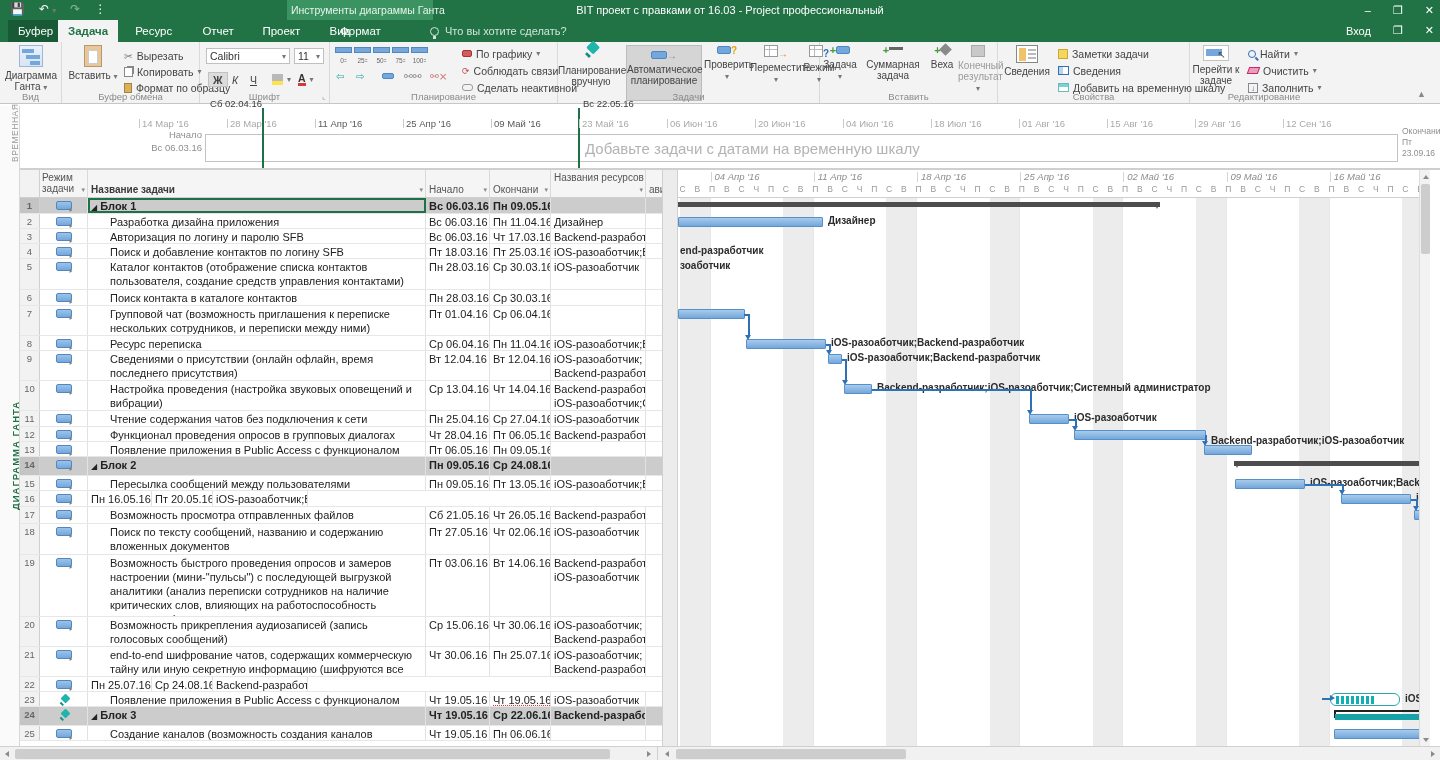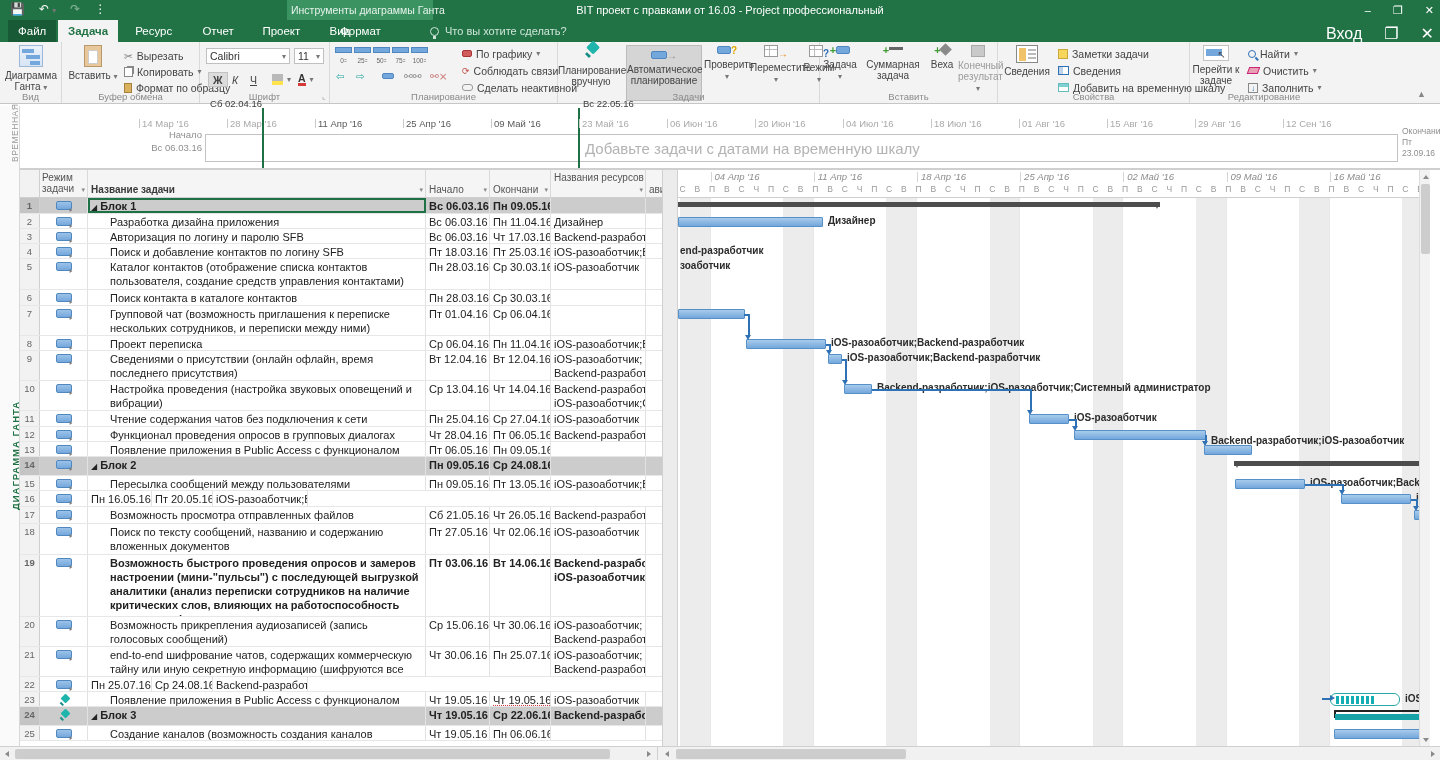--- a/index.html
+++ b/index.html
@@ -7,21 +7,21 @@
     font-family:"Liberation Sans","DejaVu Sans",sans-serif; background:#fff; }
 
   
   #titlebar { position:absolute; left:0; top:0; width:1440px; height:20px; background:#217346; color:#fff; }
   #qat { position:absolute; left:10px; top:2px; display:flex; gap:14px; align-items:center; font-size:12px; color:#fff; }
   .qat-ic { cursor:default; opacity:.95; font-size:12px; }
   .qat-ic.dim { opacity:.45; }
   #ctx-band { position:absolute; left:287px; top:0; width:146px; height:20px; background:#3a9361; color:#e8f3ec; font-size:10.5px; text-align:center; line-height:20px; white-space:nowrap; padding:0 4px; }
   #title-text { position:absolute; left:520px; top:0; width:420px; height:20px; line-height:20px; font-size:11px; text-align:center; white-space:nowrap; }
   #winbtns { position:absolute; right:6px; top:0; display:flex; gap:22px; height:20px; align-items:center; font-size:11px; }
-  #row2-right { position:absolute; right:6px; top:24px; display:flex; gap:22px; align-items:center; font-size:16px; color:#fff; z-index:5; }
+  #row2-right { position:absolute; right:6px; top:24px; display:flex; gap:22px; align-items:center; font-size:11px; color:#fff; z-index:5; }
 
   
   #tabrow { position:absolute; left:0; top:20px; width:1440px; height:22px; background:#217346; }
   .tab { position:absolute; top:0; height:22px; line-height:22px; padding:0 10px; color:#fff; font-size:11.5px; cursor:default; }
   .tab.file { background:#185a36; }
   .tab.sel { background:#f3f3f3; color:#217346; font-weight:bold; }
   #tellme { position:absolute; left:430px; top:0; height:22px; line-height:22px; color:#cfe5d8; font-size:11px; display:flex; gap:6px; align-items:center;}
   .bulb { width:9px; height:9px; border-radius:50%; border:1.5px solid #cfe5d8; position:relative; }
   .bulb:after{ content:""; position:absolute; left:2px; top:8px; width:3px; height:3px; background:#cfe5d8;}
 
@@ -150,21 +150,21 @@
     <span>✕</span>
   </div>
 </div>
 <div id="row2-right">
   <span>Вход</span>
   <span>❐</span>
   <span>✕</span>
 </div>
 
 <div id="tabrow">
-  <div class="tab file" style="left:8px">Файл</div>
+  <div class="tab file" style="left:8px">Буфер</div>
   <div id="tabs-holder"></div>
   <div class="tab" style="left:330px">Формат</div>
   <div id="tellme">
     <span class="bulb"></span>
     <span>Что вы хотите сделать?</span>
   </div>
 <div class="tab sel" style="left: 58px;">Задача</div>
     <div class="tab" style="left: 125.2px;">Ресурс</div>
     <div class="tab" style="left: 192.4px;">Отчет</div>
     <div class="tab" style="left: 252.4px;">Проект</div>
@@ -495,21 +495,21 @@
           <div class="tc c-start">Пт 01.04.16</div>
           <div class="tc c-fin">Ср 06.04.16</div>
           <div class="tc c-res"></div>
           <div class="tc c-add"></div>
         </div>
         <div class="trow" style="height: 15px;">
           <div class="tc c-num">8</div>
           <div class="tc c-mode">
             <span class="auto-ic"></span>
           </div>
-          <div class="tc c-name indent">Проект переписка</div>
+          <div class="tc c-name indent">Ресурс переписка</div>
           <div class="tc c-start">Ср 06.04.16</div>
           <div class="tc c-fin">Пн 11.04.16</div>
           <div class="tc c-res">iOS-разоаботчик;Backend-разработчик</div>
           <div class="tc c-add"></div>
         </div>
         <div class="trow" style="height: 30px;">
           <div class="tc c-num">9</div>
           <div class="tc c-mode">
             <span class="auto-ic"></span>
           </div>
@@ -612,21 +612,21 @@
           <div class="tc c-num">18</div>
           <div class="tc c-mode">
             <span class="auto-ic"></span>
           </div>
           <div class="tc c-name indent">Поиск по тексту сообщений, названию и содержанию вложенных документов</div>
           <div class="tc c-start">Пт 27.05.16</div>
           <div class="tc c-fin">Чт 02.06.16</div>
           <div class="tc c-res">iOS-разоаботчик</div>
           <div class="tc c-add"></div>
         </div>
-        <div class="trow" style="height: 62px; font-weight: bold;">
+        <div class="trow" style="height: 62px;">
           <div class="tc c-num">19</div>
           <div class="tc c-mode">
             <span class="auto-ic"></span>
           </div>
           <div class="tc c-name indent">Возможность быстрого проведения опросов и замеров настроении (мини-"пульсы") с последующей выгрузкой аналитики (анализ переписки сотрудников на наличие критических слов, влияющих на работоспособность сотрудников)</div>
           <div class="tc c-start">Пт 03.06.16</div>
           <div class="tc c-fin">Вт 14.06.16</div>
           <div class="tc c-res">Backend-разработчик;
 iOS-разоаботчик</div>
           <div class="tc c-add"></div>

